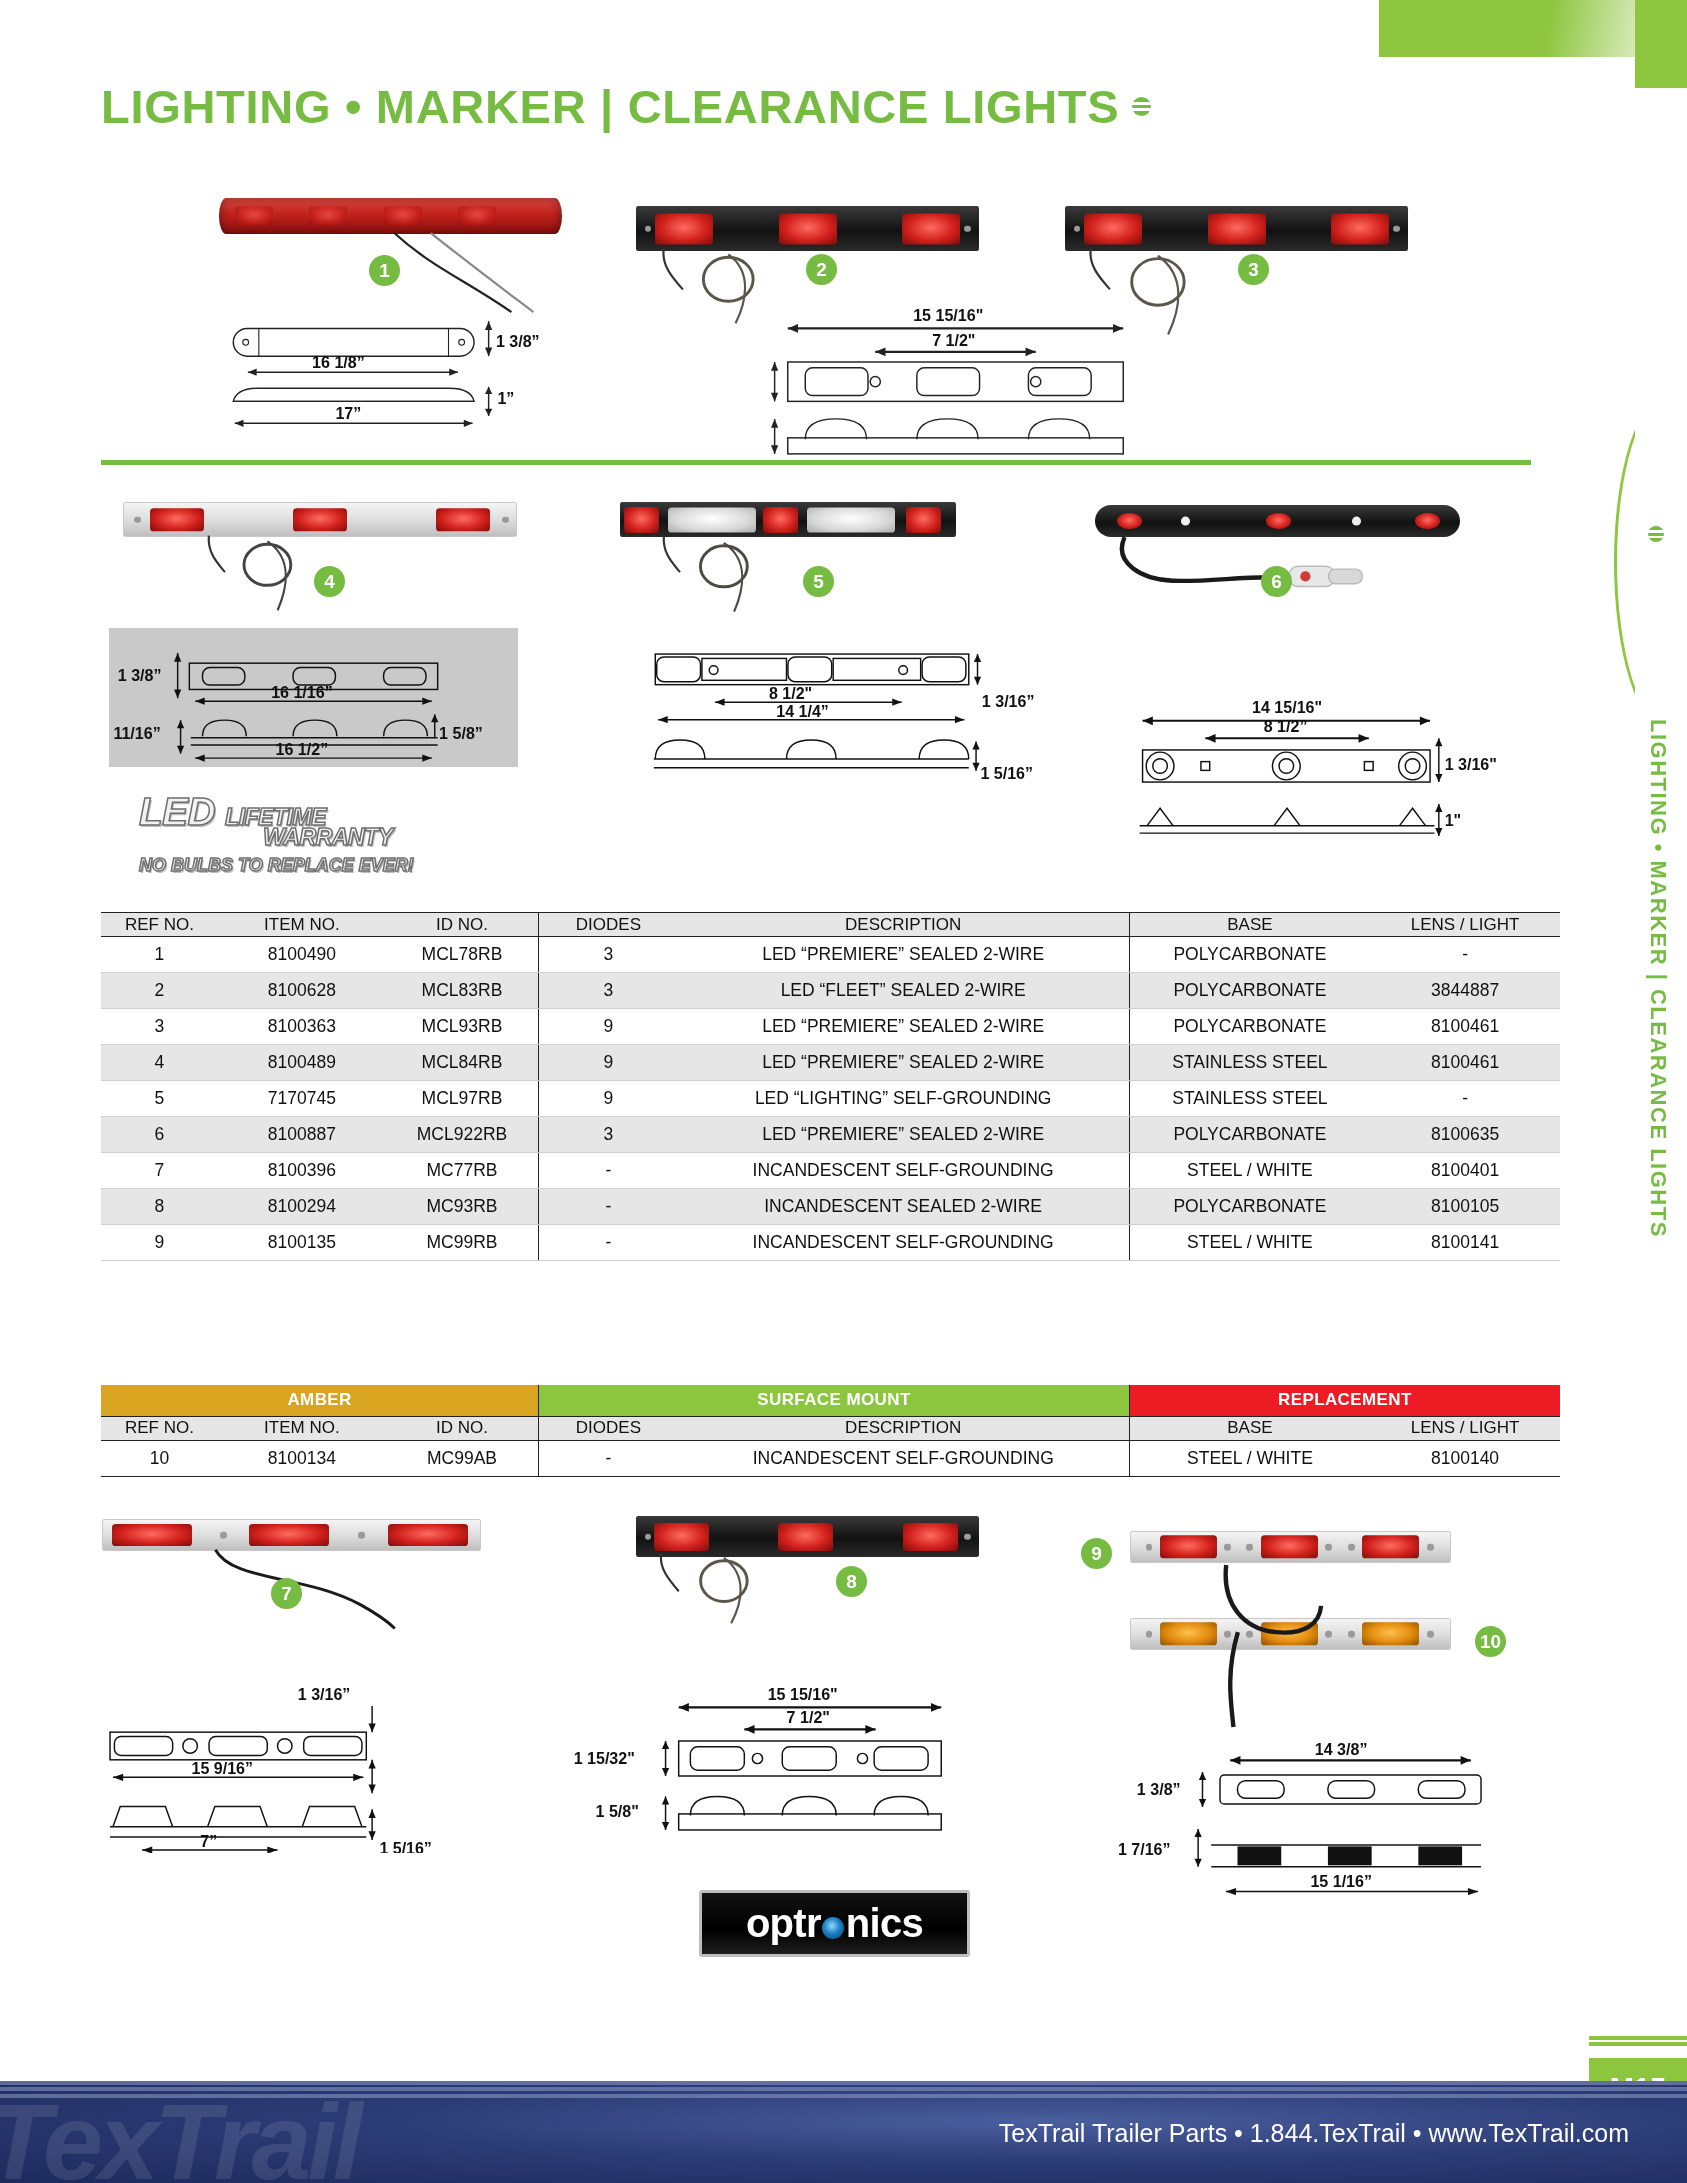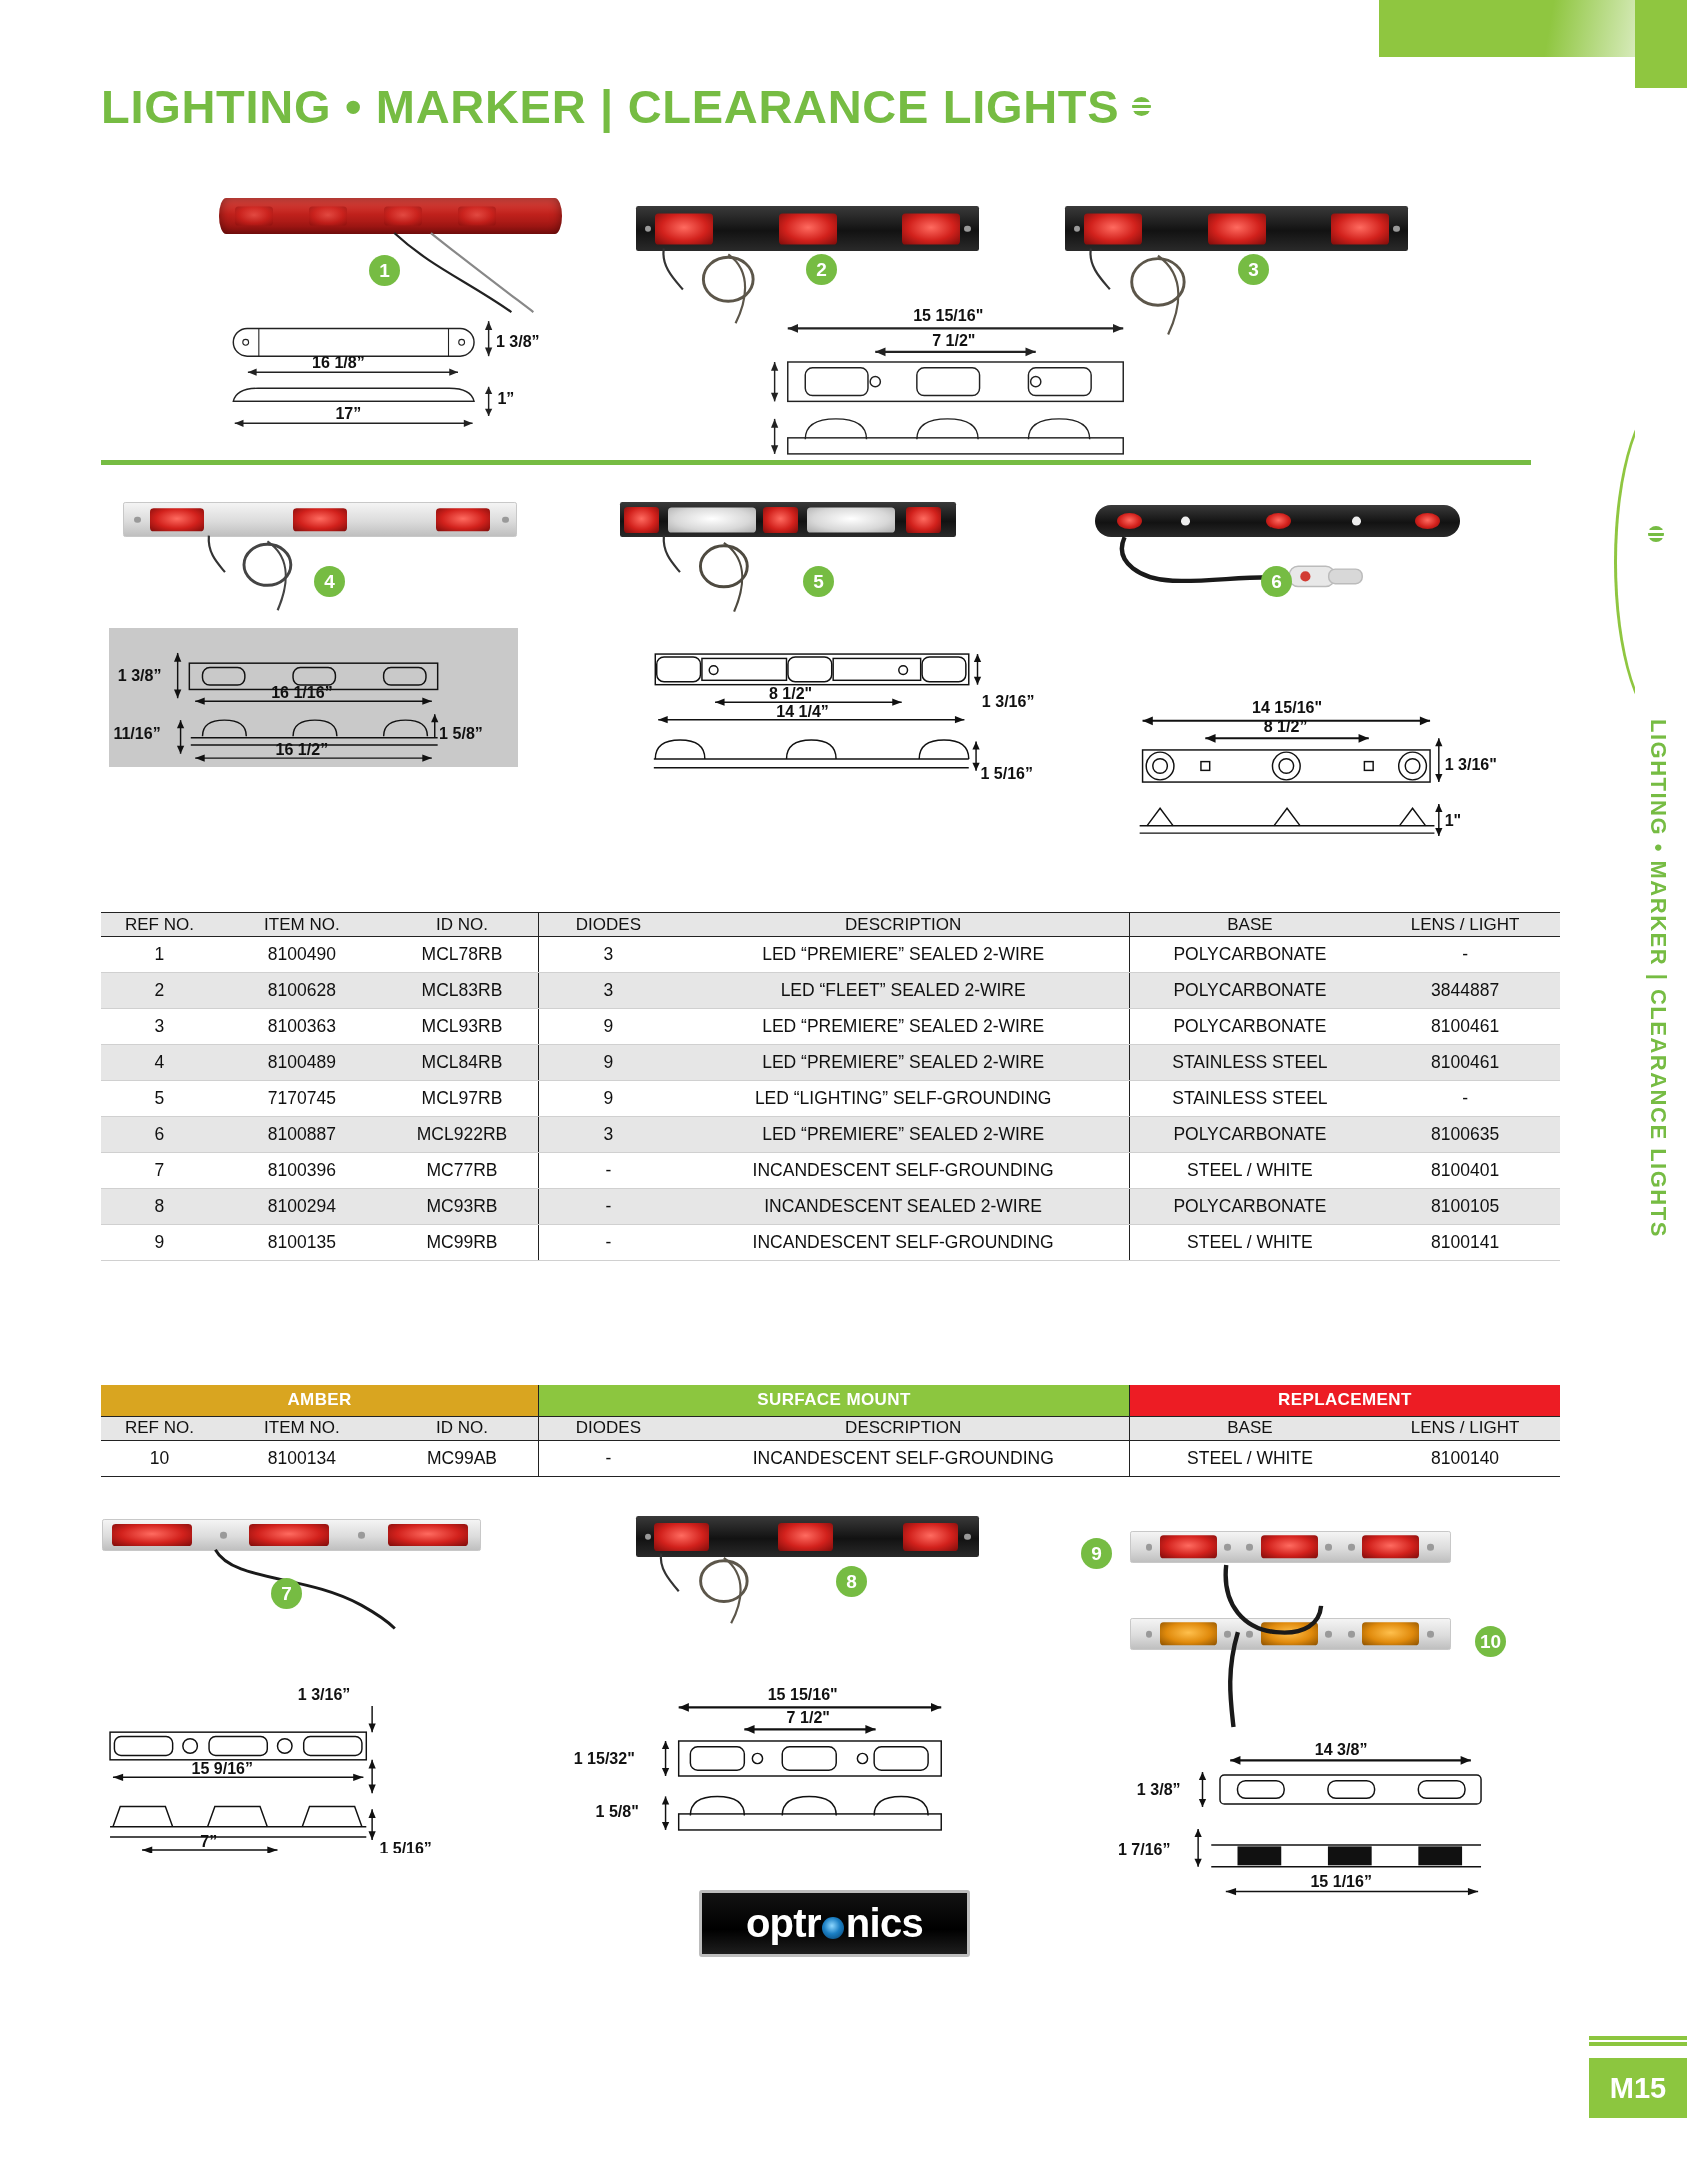--- a/index.html
+++ b/index.html
@@ -494,20 +494,30 @@
       </g>
       <line x1="42" y1="182" x2="446" y2="182" stroke="#111" stroke-width="2"></line>
       <line x1="42" y1="192" x2="446" y2="192" stroke="#111" stroke-width="2"></line>
       <line x1="452" y1="152" x2="452" y2="196" stroke="#111" stroke-width="2"></line>
       <path d="M452,152 l-5,11 h10 z" fill="#111"></path>
         <path d="M452,196 l-5,-11 h10 z" fill="#111"></path>
       <text class="dim" x="460" y="182">1"</text>
     </svg>
   </div>
 
+  <div class="led-badge">
+    <div class="l1">
+      <span>LED</span>
+      <span style="font-size:23.4px;">LIFETIME</span>
+    </div>
+    <div class="l1" style="font-size:23.4px;margin-top:-4.4px;margin-left:124px;">
+      <span>WARRANTY</span>
+    </div>
+    <div class="l2">NO BULBS TO REPLACE EVER!</div>
+  </div>
 
   <table class="tbl" id="tbl0" style="top:912px;">
     <colgroup>
       <col style="width:117px">
         <col style="width:168px">
         <col style="width:153px">
       <col style="width:139px">
         <col style="width:452px">
         <col style="width:241px">
         <col style="width:190px">
@@ -837,15 +847,24 @@
     <span class="vicon"></span>
     <span class="vtxt">LIGHTING • MARKER | CLEARANCE LIGHTS</span>
   </div>
 
   <div class="pagebadge-lines">
       <i></i>
       <i></i>
     </div>
   <div class="pagebadge">M15</div>
 
+  <div class="footer">
+    <div class="stripes">
+        <i></i>
+        <i></i>
+        <i></i>
+      </div>
+    <div class="ghost">TexTrail</div>
+    <div class="ftxt">TexTrail Trailer Parts • 1.844.TexTrail • www.TexTrail.com</div>
+  </div>
 
 </div>
 
 
 </body></html>

